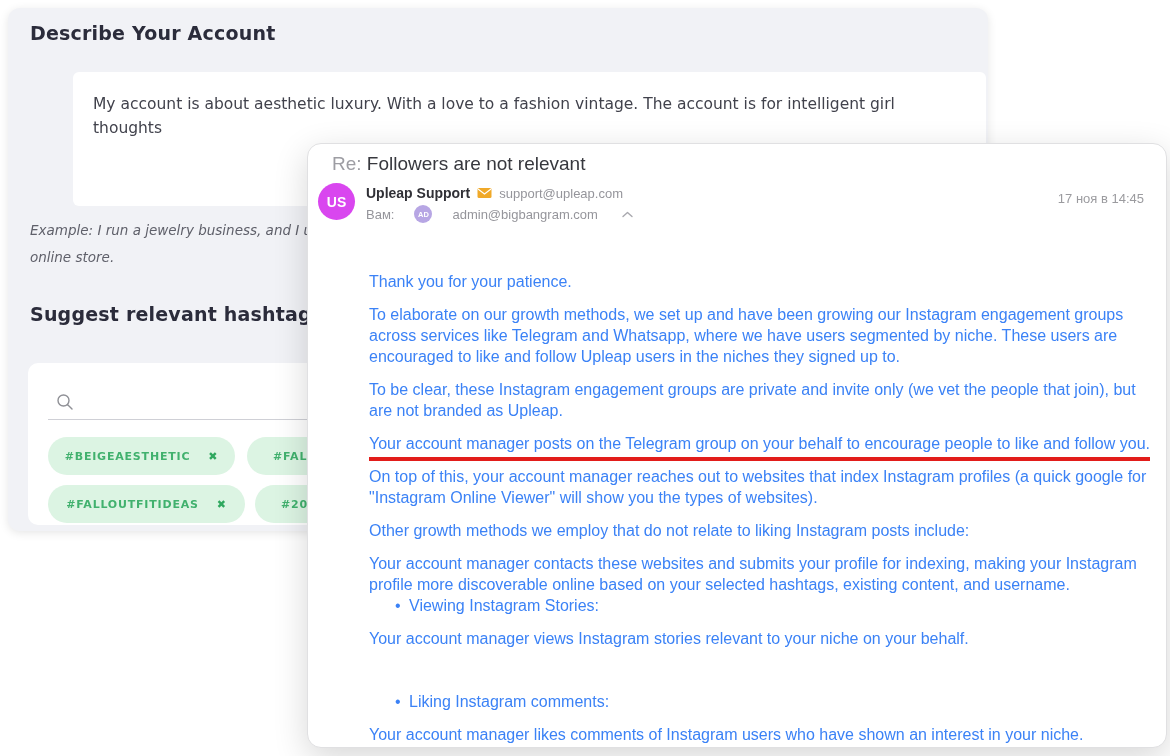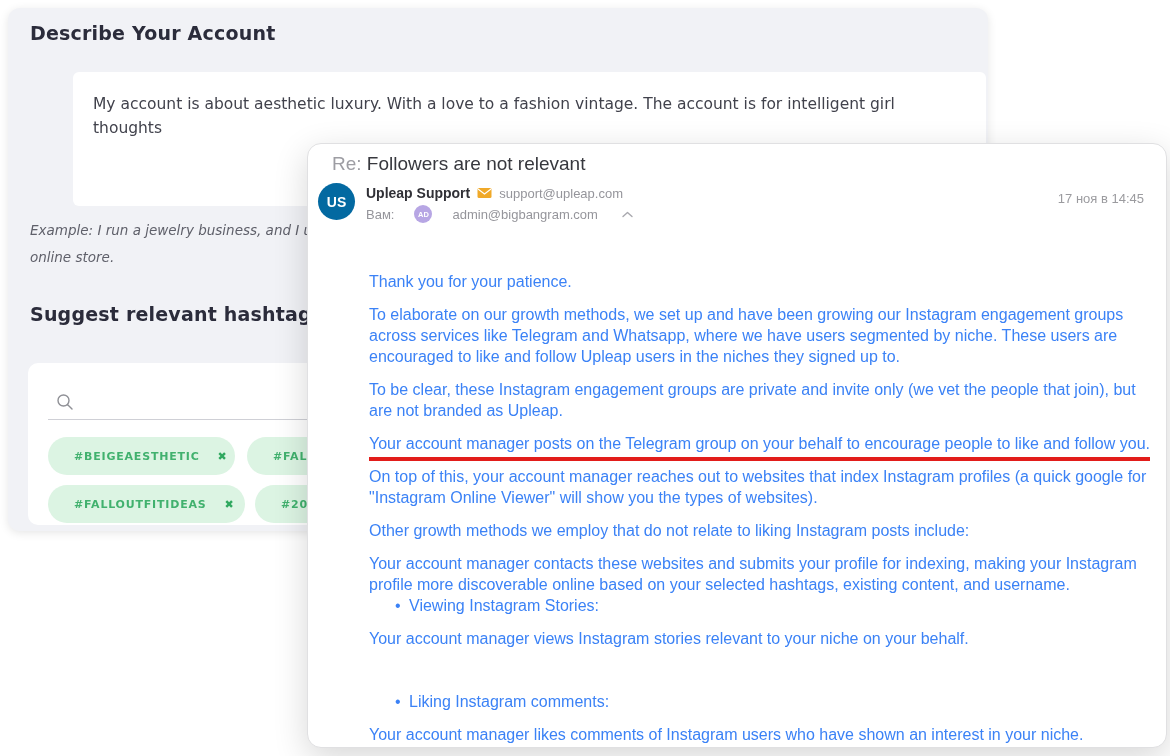--- a/index.html
+++ b/index.html
@@ -20,37 +20,37 @@
     color: #41424c; line-height: 24px; margin-left: 43px; }
   .example { position: absolute; left: 22px; top: 209px; font-style: italic; font-size: 13.5px;
     color: #5f606a; line-height: 27px; white-space: nowrap; }
 
   .hash-card { position: absolute; left: 20px; top: 355px; width: 958px; height: 162px;
     background: #ffffff; border-radius: 10px; }
   .search-row { position: absolute; left: 20px; right: 0; top: 0; height: 57px;
     border-bottom: 1px solid #cfd0d6; }
   .search-icon { position: absolute; left: 8px; top: 30px; width: 18px; height: 18px; }
   .chip { position: absolute; height: 38px; background: #dcf4e3; border-radius: 19px;
-    display: flex; align-items: center; justify-content: space-between; padding: 0 26px;
+    display: flex; align-items: center; justify-content: center; padding: 0 26px;
     color: #41b16e; font-size: 11px; font-weight: 700; letter-spacing: .8px; }
   .chip .chip-x { font-size: 11px; color: #2fa85f; cursor: pointer; margin-left: 18px; }
   .chip.partial { justify-content: flex-start; }
   .chip1 { left: 20px; top: 74px; width: 187px; }
   .chip2 { left: 219px; top: 74px; width: 122px; }
   .chip3 { left: 20px; top: 122px; width: 197px; }
   .chip4 { left: 227px; top: 122px; width: 118px; }
 
   
   .email-card { position: absolute; left: 307px; top: 143px; width: 860px; height: 605px;
     background: #ffffff; border: 1px solid #e0e0e2; border-radius: 14px;
     box-shadow: 0 10px 34px rgba(0,0,0,.16); z-index: 2; }
   .subject { position: absolute; left: 24px; top: 9px; font-size: 19px; color: #37383e; }
   .subject .re { color: #9d9da3; }
   .avatar-us { position: absolute; left: 10px; top: 39px; width: 37px; height: 37px;
-    border-radius: 50%; background: #0369a1; color: #fff; font-weight: 700; font-size: 14px;
+    border-radius: 50%; background: #d946ef; color: #fff; font-weight: 700; font-size: 14px;
     display: flex; align-items: center; justify-content: center; }
   .sender-block { position: absolute; left: 58px; top: 41px; }
   .sender-line1 { display: flex; align-items: center; gap: 7px; }
   .sender-name { font-size: 14px; font-weight: 700; color: #303036; }
   .sender-email { font-size: 13px; color: #95959b; }
   .sender-line2 { display: flex; align-items: center; gap: 20px; margin-top: 4px; }
   .to-label { font-size: 13px; color: #95959b; }
   .avatar-ad { width: 18px; height: 18px; border-radius: 50%; background: #b7a6e4; color: #fff;
     font-size: 7.5px; font-weight: 700; display: flex; align-items: center; justify-content: center; }
   .recipient-email { font-size: 13px; color: #95959b; }

